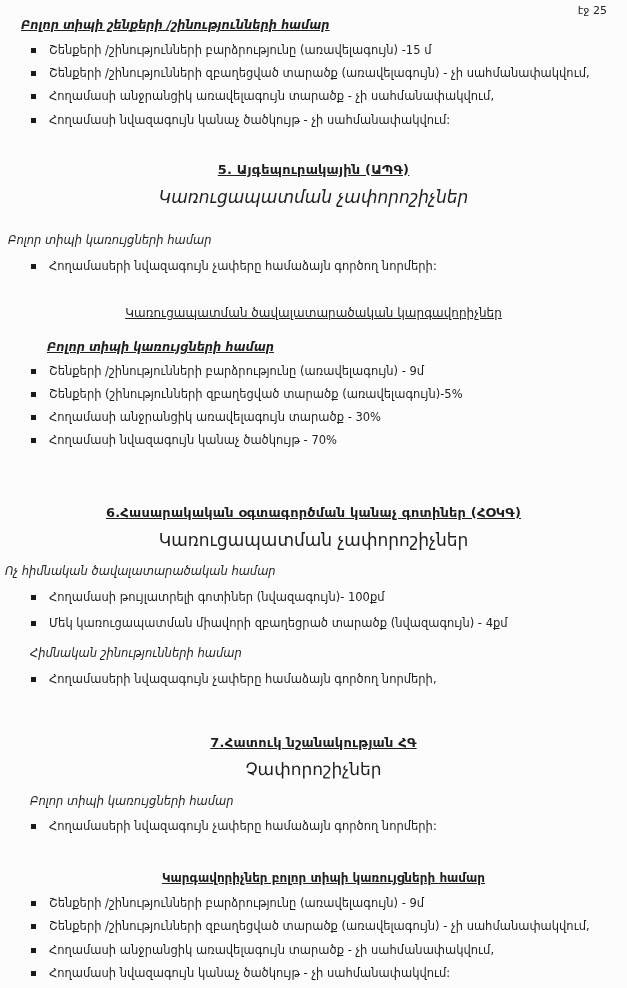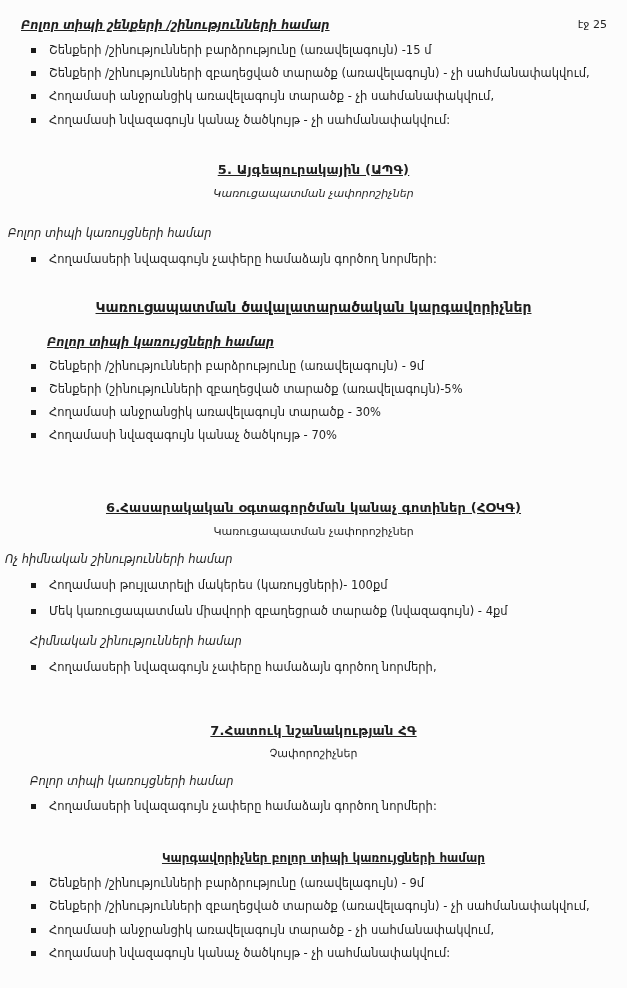--- a/index.html
+++ b/index.html
@@ -13,40 +13,40 @@
     height: 988px;
     margin: 0 auto;
     background: #fcfcfc;
     color: #1f1f1f;
     overflow: hidden;
     box-sizing: border-box;
     padding-top: 14px;
   }
   .pagenum {
     position: absolute;
-    top: 18px;
+    top: 4px;
     right: 20px;
     font-size: 11px;
     color: #222;
     padding-left: 24px;
   }
   
   .center { text-align: center; }
   .sec-title {
     font-size: 13px;
     font-weight: bold;
     text-decoration: underline;
     letter-spacing: 0.2px;
   }
   .mid-title {
-    font-size: 14px;
-    font-weight: bold;
+    font-size: 12px;
+    font-weight: normal;
     text-decoration: underline;
   }
-  .sub-title { font-size: 11px; }
+  .sub-title { font-size: 17px; }
   .italic { font-style: italic; }
   .group-head {
     font-size: 11.5px;
     font-style: italic;
   }
   .group-head.u {
     font-weight: bold;
     text-decoration: underline;
   }
   
@@ -134,25 +134,25 @@
       <span>Հողամասի անջրանցիկ առավելագույն տարածք - 30%</span>
     </div>
     <div class="row">
       <span class="sq"></span>
       <span>Հողամասի նվազագույն կանաչ ծածկույթ - 70%</span>
     </div>
   </div>
 
   <div class="center sec-title sec6-title">6.Հասարակական օգտագործման կանաչ գոտիներ (ՀՕԿԳ)</div>
   <div class="center sub-title sec6-sub">Կառուցապատման չափորոշիչներ</div>
-  <div class="group-head g1-head">Ոչ հիմնական շինությունների համար</div>
+  <div class="group-head g1-head">Ոչ հիմնական ծավալատարածական համար</div>
   <div>
     <div class="row lg">
       <span class="sq"></span>
-      <span>Հողամասի թույլատրելի մակերես (կառույցների)- 100քմ</span>
+      <span>Հողամասի թույլատրելի գոտիներ (նվազագույն)- 100քմ</span>
     </div>
     <div class="row lg">
       <span class="sq"></span>
       <span>Մեկ  կառուցապատման միավորի զբաղեցրած տարածք (նվազագույն) - 4քմ</span>
     </div>
   </div>
   <div class="group-head g2-head">Հիմնական շինությունների համար</div>
   <div>
     <div class="row">
       <span class="sq"></span>

